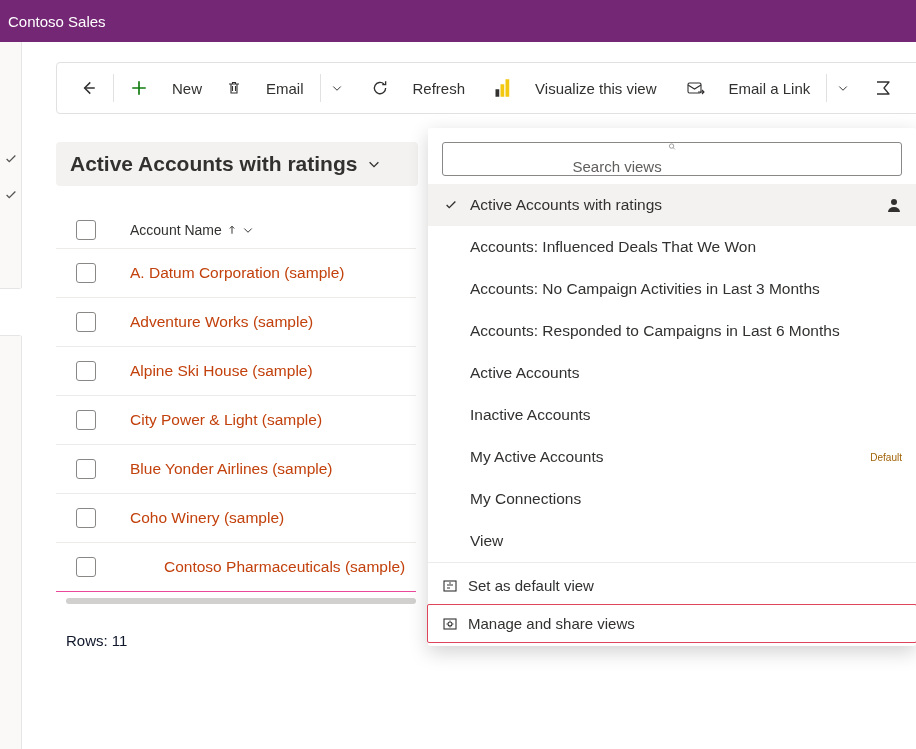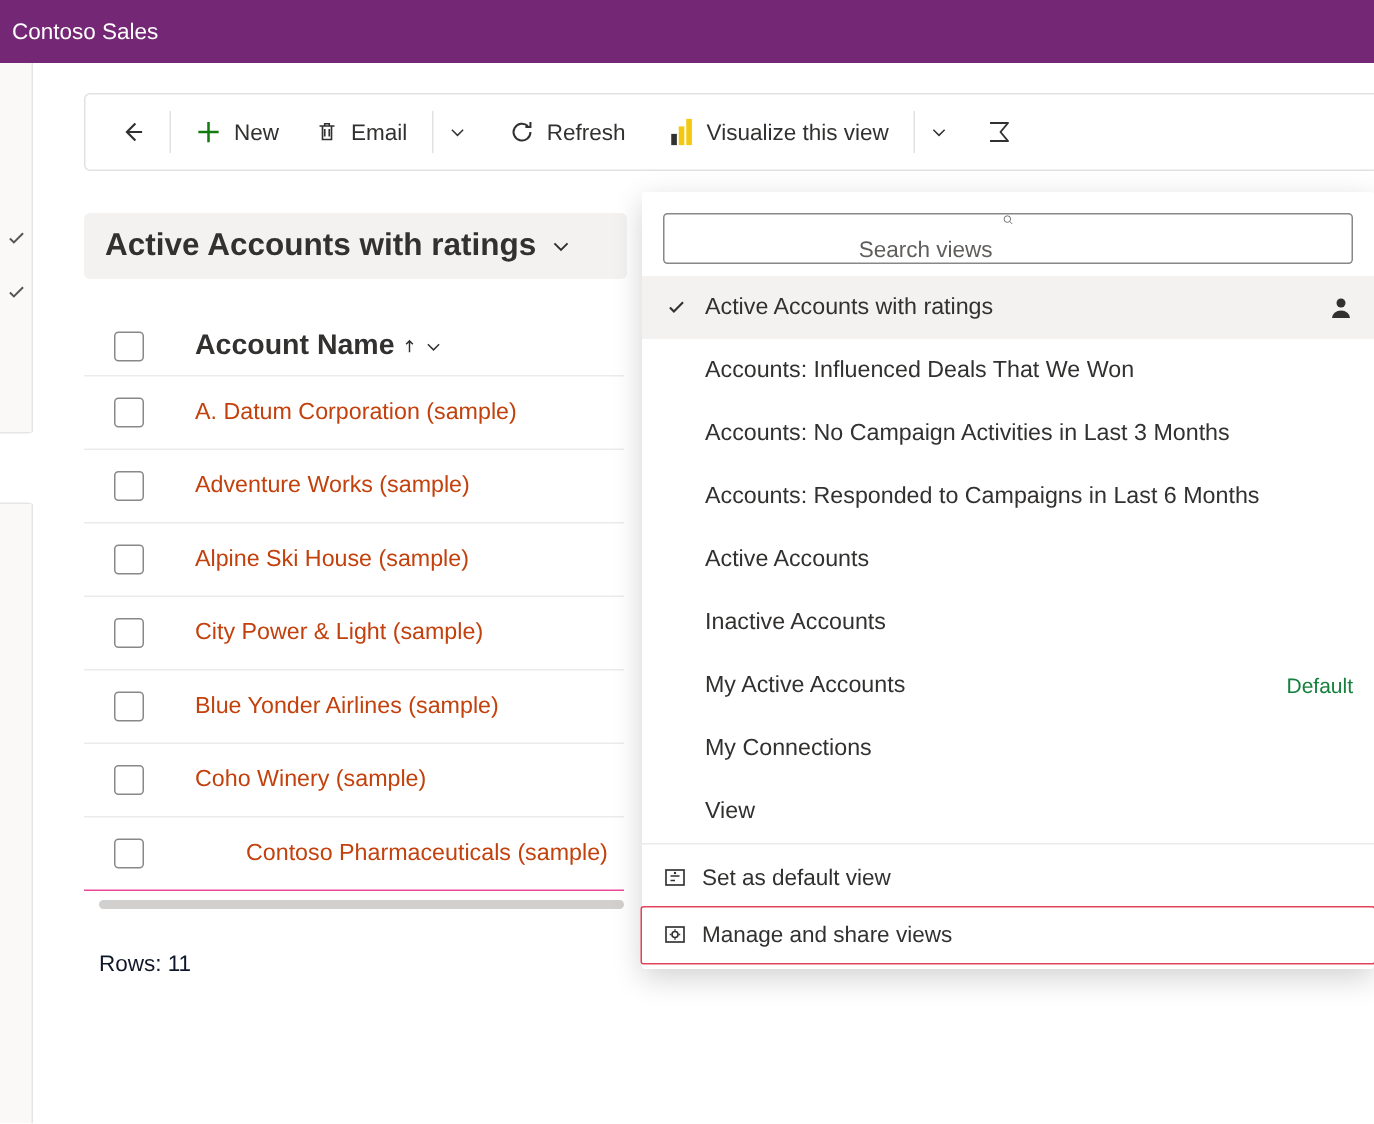--- a/index.html
+++ b/index.html
@@ -56,21 +56,21 @@
     padding: 0 12px;
     gap: 4px;
     font-size: 15px;
     color: #323130;
     overflow: hidden;
     width: calc(100% + 20px);
   }
   .cmd-btn {
     display: inline-flex;
     align-items: center;
-    gap: 8px;
+    gap: 24px;
     padding: 6px 10px;
     border: none;
     background: none;
     cursor: pointer;
     color: #323130;
     font-size: 15px;
     white-space: nowrap;
   }
   .cmd-sep {
     width: 1px;
@@ -99,22 +99,22 @@
   }
 
   .grid {
     margin-top: 26px;
     width: 360px;
   }
   .grid-header {
     display: flex;
     align-items: center;
     padding: 8px 10px 8px 20px;
-    font-size: 19px;
-    font-weight: 700;
+    font-size: 14px;
+    font-weight: 400;
     color: #323130;
   }
   .grid-header .col-name { margin-left: 34px; display: flex; align-items: center; gap: 4px; }
   .grid-row {
     display: flex;
     align-items: center;
     padding: 14px 10px 14px 20px;
     border-top: 1px solid #edebe9;
     font-size: 15.5px;
   }
@@ -185,33 +185,33 @@
   }
   .view-item {
     display: flex;
     align-items: center;
     padding: 12px 14px;
     gap: 10px;
     cursor: pointer;
   }
   .view-item .check-slot { width: 18px; display: flex; justify-content: center; }
   .view-item .label { flex: 1; }
-  .view-item .default-tag { color: #15803d; font-size: 14px; padding-left: 36px; }
+  .view-item .default-tag { color: #a16207; font-size: 10px; padding-left: 36px; }
   .view-item.selected { background: #f3f2f1; }
 
   .panel-actions {
     border-top: 1px solid #edebe9;
     list-style: none;
     font-size: 15px;
     color: #323130;
     padding: 4px 0;
   }
   .panel-action {
     display: flex;
-    align-items: flex-start;
+    align-items: center;
     gap: 10px;
     padding: 10px 14px;
     cursor: pointer;
   }
   .highlight-red {
     border: 1.5px solid #e0445b;
     border-radius: 2px;
   }
 
   svg { display: block; }
@@ -272,20 +272,28 @@
       <span>Refresh</span>
     </button>
     <button class="cmd-btn" style="margin-left:6px;">
       <svg width="16" height="20" viewBox="0 0 12 16">
         <rect x="0" y="9" width="3" height="6" fill="#323130"></rect>
         <rect x="4" y="5" width="3" height="10" fill="#f2c811"></rect>
         <rect x="8" y="1" width="3" height="14" fill="#f2c811"></rect>
       </svg>
       <span>Visualize this view</span>
     </button>
+    <button class="cmd-btn" style="margin-left:6px;">
+      <svg width="18" height="16" viewBox="0 0 18 14">
+          <rect x="1" y="2" width="13" height="10" rx="1.5" stroke="#323130" stroke-width="1.1" fill="none"></rect>
+          <path d="M1 4 L7.5 8 L14 4" stroke="#323130" stroke-width="1.1" fill="none"></path>
+          <path d="M11 11 L17 11 M15 9 L17 11 L15 13" stroke="#323130" stroke-width="1.1" fill="none"></path>
+        </svg>
+      <span>Email a Link</span>
+    </button>
     <div class="cmd-sep"></div>
     <button class="cmd-btn" style="padding:6px 4px;">
       <svg width="12" height="12" viewBox="0 0 16 16">
           <path d="M3 6 L8 11 L13 6" stroke="#323130" stroke-width="1.3" fill="none"></path>
         </svg>
     </button>
     <button class="cmd-btn" style="margin-left:8px;">
       <svg width="20" height="18" viewBox="0 0 20 16">
           <path d="M2 2 H14 L9 8 L14 14 H2" stroke="#323130" stroke-width="1.3" fill="none" stroke-linejoin="round"></path>
         </svg>

